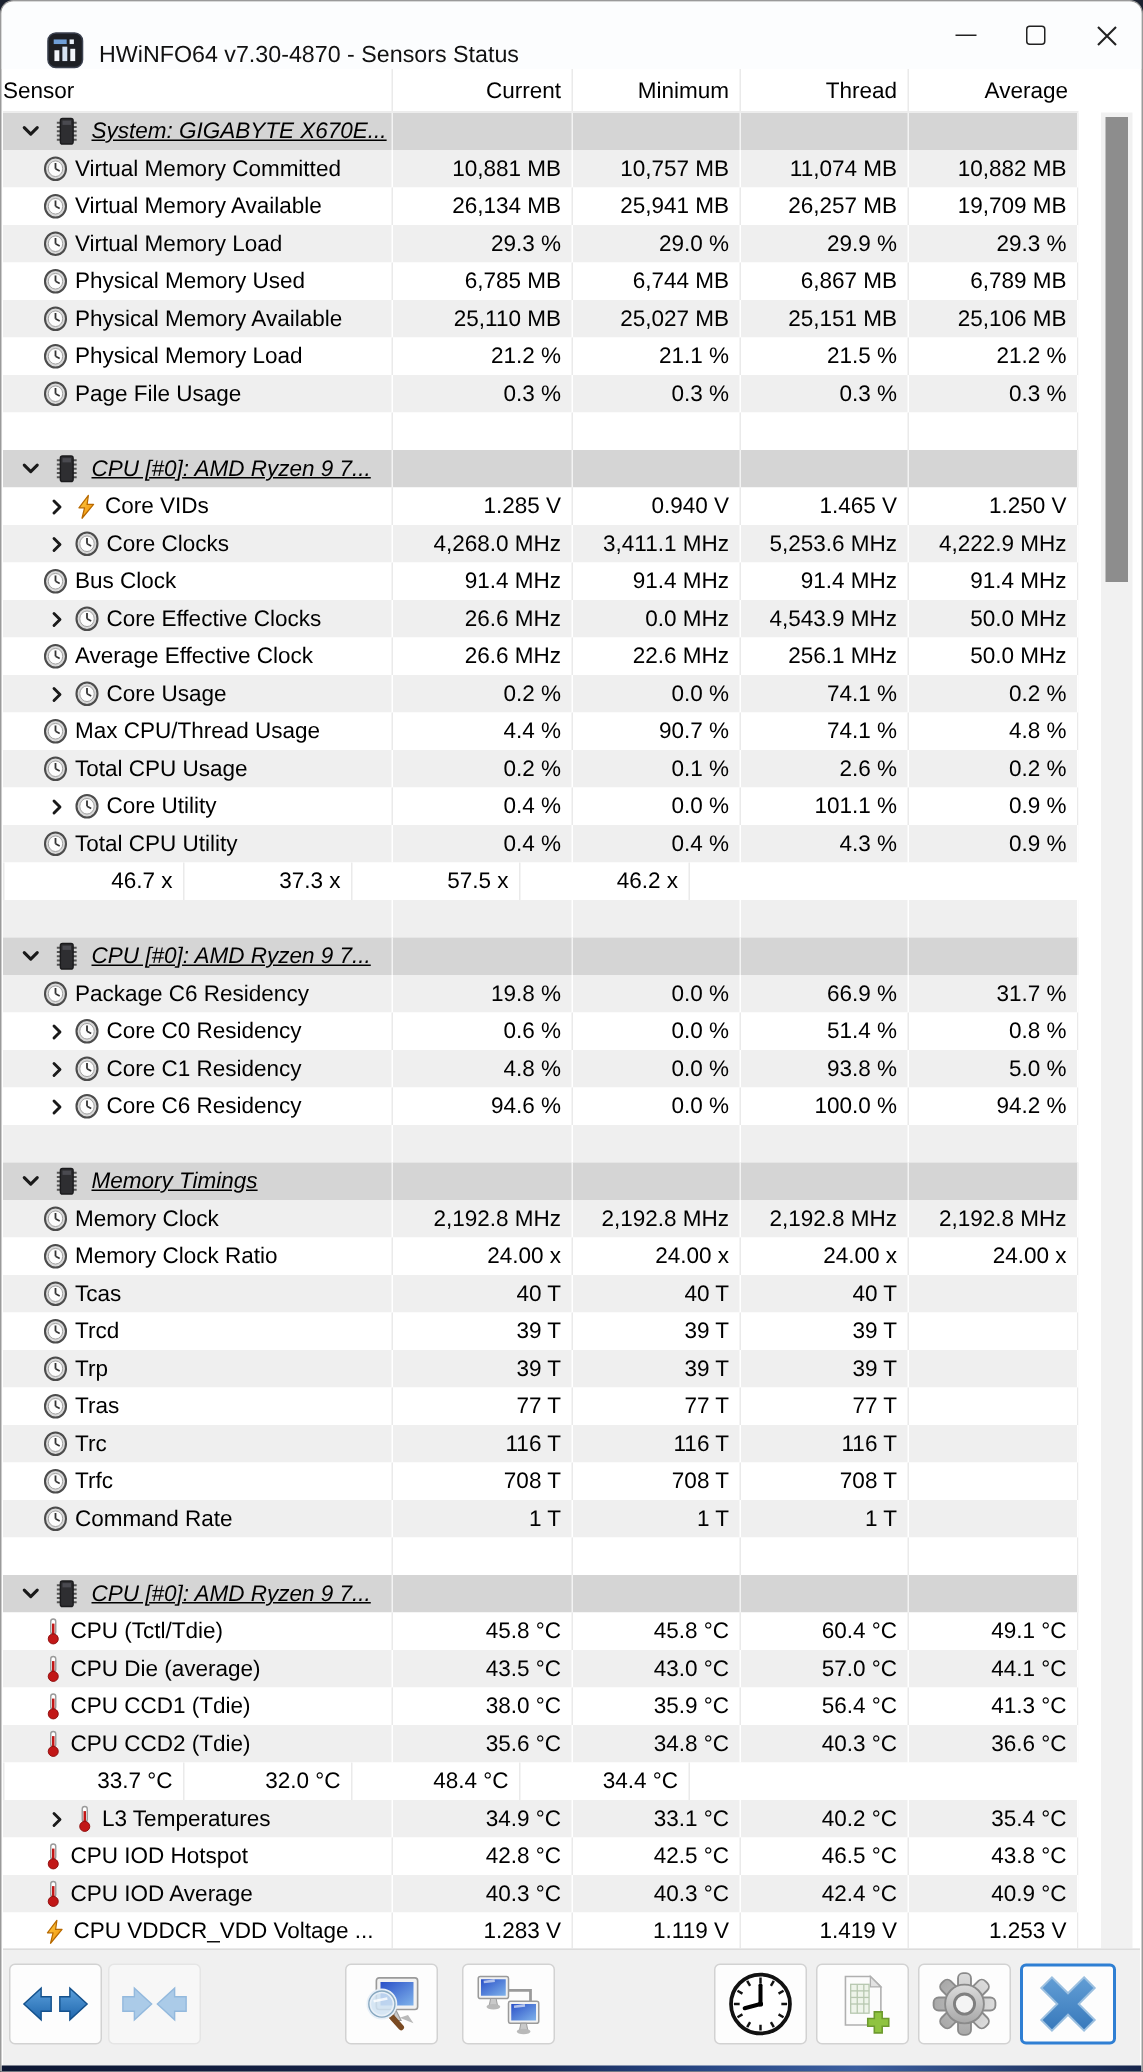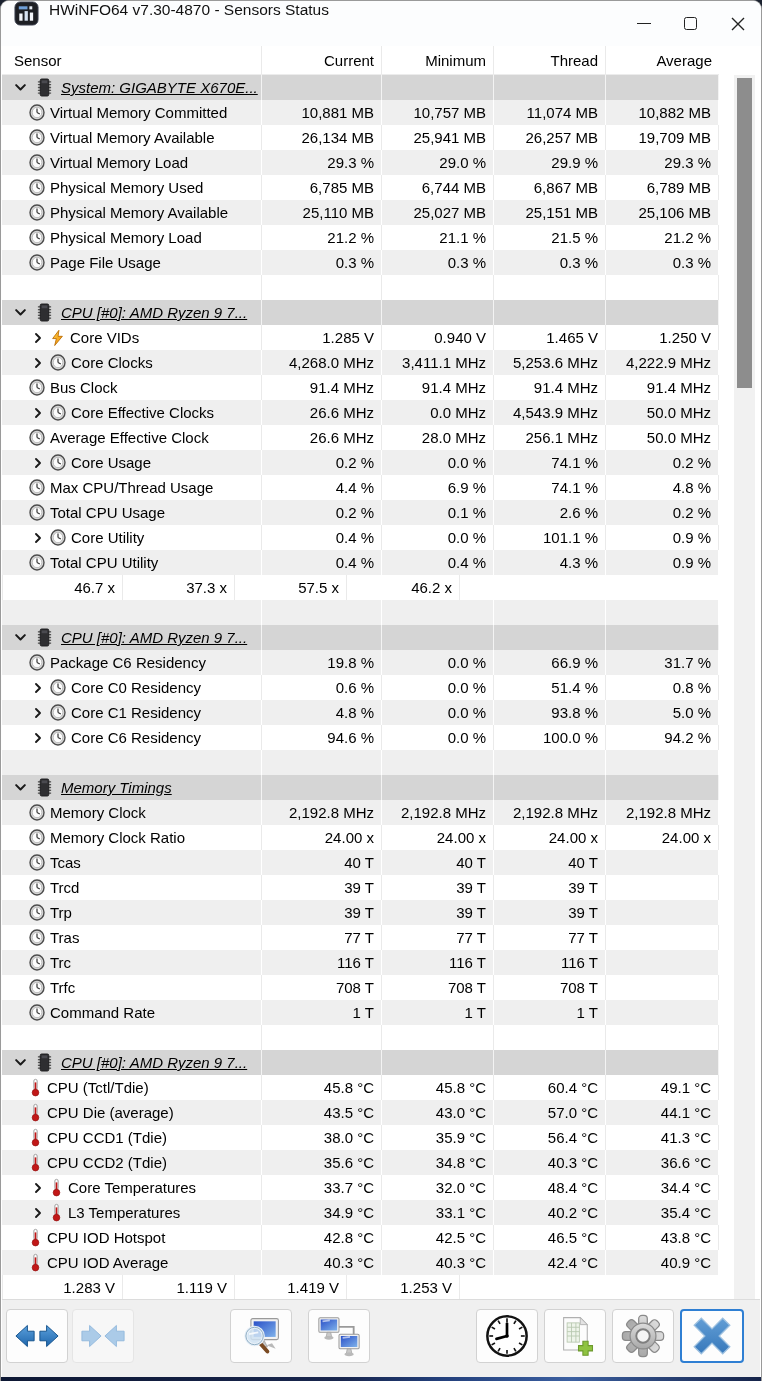--- a/index.html
+++ b/index.html
@@ -3,32 +3,32 @@
 <meta charset="utf-8">
 <style>
   * { margin:0; padding:0; box-sizing:border-box; }
   html,body { background:#1b2230; font-family:"Liberation Sans",sans-serif; }
   .window {
     position:relative; width:762px; height:1381px; background:#ffffff;
     border:1px solid #9a9a9a; border-bottom:none; border-radius:9px 9px 0 0; overflow:hidden;
   }
   
   .titlebar { position:absolute; top:0; left:0; right:0; height:45px;
-    background:#fcfdfe; display:flex; align-items:flex-start; padding-left:13px; }
+    background:#fcfdfe; display:flex; align-items:flex-end; padding-left:30px; }
   .appicon { width:25px; height:25px; flex:0 0 auto; }
   .title-text { margin-left:10px; font-size:15.5px; color:#111; white-space:nowrap; }
   .tb-controls { margin-left:auto; display:flex; height:100%; }
   .tb-btn { width:47px; height:100%; display:flex; align-items:center; justify-content:center; }
   .glyph-min { width:14px; height:0; border-top:1.4px solid #222; }
   .glyph-max { width:13px; height:13px; border:1.4px solid #222; border-radius:2.5px; }
   
   .colheader { position:absolute; top:45px; left:1px; width:717px; height:29px;
     display:flex; background:#fff; border-bottom:1px solid #ececec; }
   .colheader .hc { display:flex; align-items:center; font-size:15px; color:#000; height:100%; }
-  .hc.sensor { flex:1 1 auto; padding-left:12px; }
+  .hc.sensor { flex:1 1 auto; padding-left:0; }
   .hc.val { justify-content:flex-end; padding-right:7px; border-left:1px solid #eaeaea; }
   .c1 { width:120px; } .c2 { width:112px; } .c3 { width:112px; } .c4 { width:114px; }
   
   .sensor-table { position:absolute; top:74px; left:1px; width:717px; height:1224px; overflow:hidden; }
   .row { display:flex; height:25px; align-items:stretch; background:#fff; }
   .row.shaded { background:#efefef; }
   .row.section { background:#d5d5d5;text-decoration:underline; }
   .cell { display:flex; align-items:center; min-width:0; }
   .cell.sensor { flex:1 1 auto; overflow:hidden; white-space:nowrap; }
   .cell.val { justify-content:flex-end; padding-right:7px; border-left:1px solid #eaeaea;
@@ -382,21 +382,21 @@
             <svg width="16" height="17" viewBox="0 0 16 17">
               <ellipse cx="8" cy="8.5" rx="7" ry="7.5" fill="#d9d9d9" stroke="#4c4c4c" stroke-width="1.4"></ellipse>
               <ellipse cx="8" cy="8.5" rx="4.8" ry="5.2" fill="#fdfdfd" stroke="#9a9a9a" stroke-width="0.6"></ellipse>
               <line x1="8" y1="8.5" x2="8" y2="4.6" stroke="#333" stroke-width="1.2"></line>
               <line x1="8" y1="8.5" x2="10.8" y2="10" stroke="#333" stroke-width="1.1"></line>
             </svg>
           </span>
           <span class="rlabel">Average Effective Clock</span>
         </div>
         <div class="cell val c1">26.6 MHz</div>
-        <div class="cell val c2">28.0 MHz</div>
+        <div class="cell val c2">22.6 MHz</div>
         <div class="cell val c3">256.1 MHz</div>
         <div class="cell val c4">50.0 MHz</div>
       </div>
       <div class="row shaded">
         <div class="cell sensor">
           <span class="exp lvl1">
             <svg width="12" height="12" viewBox="0 0 12 12">
               <path d="M4 2 L8 6 L4 10" stroke="#1a1a1a" stroke-width="1.9" fill="none" stroke-linecap="round" stroke-linejoin="round"></path>
             </svg>
           </span>
@@ -421,21 +421,21 @@
             <svg width="16" height="17" viewBox="0 0 16 17">
               <ellipse cx="8" cy="8.5" rx="7" ry="7.5" fill="#d9d9d9" stroke="#4c4c4c" stroke-width="1.4"></ellipse>
               <ellipse cx="8" cy="8.5" rx="4.8" ry="5.2" fill="#fdfdfd" stroke="#9a9a9a" stroke-width="0.6"></ellipse>
               <line x1="8" y1="8.5" x2="8" y2="4.6" stroke="#333" stroke-width="1.2"></line>
               <line x1="8" y1="8.5" x2="10.8" y2="10" stroke="#333" stroke-width="1.1"></line>
             </svg>
           </span>
           <span class="rlabel">Max CPU/Thread Usage</span>
         </div>
         <div class="cell val c1">4.4 %</div>
-        <div class="cell val c2">6.9 %</div>
+        <div class="cell val c2">90.7 %</div>
         <div class="cell val c3">74.1 %</div>
         <div class="cell val c4">4.8 %</div>
       </div>
       <div class="row shaded">
         <div class="cell sensor">
           <span class="ric noexp">
             <svg width="16" height="17" viewBox="0 0 16 17">
               <ellipse cx="8" cy="8.5" rx="7" ry="7.5" fill="#d9d9d9" stroke="#4c4c4c" stroke-width="1.4"></ellipse>
               <ellipse cx="8" cy="8.5" rx="4.8" ry="5.2" fill="#fdfdfd" stroke="#9a9a9a" stroke-width="0.6"></ellipse>
               <line x1="8" y1="8.5" x2="8" y2="4.6" stroke="#333" stroke-width="1.2"></line>
@@ -905,94 +905,93 @@
             </svg>
           </span>
           <span class="rlabel">CPU CCD2 (Tdie)</span>
         </div>
         <div class="cell val c1">35.6 °C</div>
         <div class="cell val c2">34.8 °C</div>
         <div class="cell val c3">40.3 °C</div>
         <div class="cell val c4">36.6 °C</div>
       </div>
       <div class="row">
+        <div class="cell val c1">33.7 °C</div>
+        <div class="cell val c2">32.0 °C</div>
+        <div class="cell val c3">48.4 °C</div>
+        <div class="cell val c4">34.4 °C</div>
+      </div>
+      <div class="row shaded">
         <div class="cell sensor">
           <span class="exp lvl1">
             <svg width="12" height="12" viewBox="0 0 12 12">
               <path d="M4 2 L8 6 L4 10" stroke="#1a1a1a" stroke-width="1.9" fill="none" stroke-linecap="round" stroke-linejoin="round"></path>
             </svg>
           </span>
           <span class="ric afterexp">
             <svg width="13" height="19" viewBox="0 0 14 20">
               <rect x="5.2" y="1.2" width="3.6" height="11" rx="1.8" fill="#fff" stroke="#9a9a9a" stroke-width="1"></rect>
               <rect x="6.1" y="4.5" width="1.8" height="8" fill="#c21717"></rect>
               <circle cx="7" cy="15.5" r="3.6" fill="#c21717" stroke="#8f0f0f" stroke-width="0.7"></circle>
             </svg>
           </span>
-          <span class="rlabel">Core Temperatures</span>
-        </div>
-        <div class="cell val c1">33.7 °C</div>
-        <div class="cell val c2">32.0 °C</div>
-        <div class="cell val c3">48.4 °C</div>
-        <div class="cell val c4">34.4 °C</div>
-      </div>
-      <div class="row shaded">
-        <div class="cell sensor">
-          <span class="exp lvl1">
-            <svg width="12" height="12" viewBox="0 0 12 12">
-              <path d="M4 2 L8 6 L4 10" stroke="#1a1a1a" stroke-width="1.9" fill="none" stroke-linecap="round" stroke-linejoin="round"></path>
-            </svg>
-          </span>
-          <span class="ric afterexp">
+          <span class="rlabel">L3 Temperatures</span>
+        </div>
+        <div class="cell val c1">34.9 °C</div>
+        <div class="cell val c2">33.1 °C</div>
+        <div class="cell val c3">40.2 °C</div>
+        <div class="cell val c4">35.4 °C</div>
+      </div>
+      <div class="row">
+        <div class="cell sensor">
+          <span class="ric noexp">
             <svg width="13" height="19" viewBox="0 0 14 20">
               <rect x="5.2" y="1.2" width="3.6" height="11" rx="1.8" fill="#fff" stroke="#9a9a9a" stroke-width="1"></rect>
               <rect x="6.1" y="4.5" width="1.8" height="8" fill="#c21717"></rect>
               <circle cx="7" cy="15.5" r="3.6" fill="#c21717" stroke="#8f0f0f" stroke-width="0.7"></circle>
             </svg>
           </span>
-          <span class="rlabel">L3 Temperatures</span>
-        </div>
-        <div class="cell val c1">34.9 °C</div>
-        <div class="cell val c2">33.1 °C</div>
-        <div class="cell val c3">40.2 °C</div>
-        <div class="cell val c4">35.4 °C</div>
-      </div>
-      <div class="row">
+          <span class="rlabel">CPU IOD Hotspot</span>
+        </div>
+        <div class="cell val c1">42.8 °C</div>
+        <div class="cell val c2">42.5 °C</div>
+        <div class="cell val c3">46.5 °C</div>
+        <div class="cell val c4">43.8 °C</div>
+      </div>
+      <div class="row shaded">
         <div class="cell sensor">
           <span class="ric noexp">
             <svg width="13" height="19" viewBox="0 0 14 20">
               <rect x="5.2" y="1.2" width="3.6" height="11" rx="1.8" fill="#fff" stroke="#9a9a9a" stroke-width="1"></rect>
               <rect x="6.1" y="4.5" width="1.8" height="8" fill="#c21717"></rect>
               <circle cx="7" cy="15.5" r="3.6" fill="#c21717" stroke="#8f0f0f" stroke-width="0.7"></circle>
             </svg>
           </span>
-          <span class="rlabel">CPU IOD Hotspot</span>
-        </div>
-        <div class="cell val c1">42.8 °C</div>
-        <div class="cell val c2">42.5 °C</div>
-        <div class="cell val c3">46.5 °C</div>
-        <div class="cell val c4">43.8 °C</div>
-      </div>
-      <div class="row shaded">
-        <div class="cell sensor">
-          <span class="ric noexp">
-            <svg width="13" height="19" viewBox="0 0 14 20">
-              <rect x="5.2" y="1.2" width="3.6" height="11" rx="1.8" fill="#fff" stroke="#9a9a9a" stroke-width="1"></rect>
-              <rect x="6.1" y="4.5" width="1.8" height="8" fill="#c21717"></rect>
-              <circle cx="7" cy="15.5" r="3.6" fill="#c21717" stroke="#8f0f0f" stroke-width="0.7"></circle>
-            </svg>
-          </span>
           <span class="rlabel">CPU IOD Average</span>
         </div>
         <div class="cell val c1">40.3 °C</div>
         <div class="cell val c2">40.3 °C</div>
         <div class="cell val c3">42.4 °C</div>
         <div class="cell val c4">40.9 °C</div>
       </div>
       <div class="row">
+        <div class="cell sensor">
+          <span class="ric noexp">
+            <svg width="15" height="18" viewBox="0 0 16 18">
+              <defs>
+                <linearGradient id="bg1" x1="0" y1="0" x2="1" y2="1">
+                  <stop offset="0" stop-color="#ffd24a"></stop>
+                  <stop offset="1" stop-color="#f08a00"></stop>
+                </linearGradient>
+              </defs>
+              <path d="M9.5 0.8 L2.8 9.6 L6.8 9.6 L5 17 L13.2 7.2 L8.6 7.2 Z" fill="url(#bg1)" stroke="#b86a00" stroke-width="0.9" stroke-linejoin="round"></path>
+            </svg>
+          </span>
+          <span class="rlabel">CPU VDDCR_VDD Voltage ...</span>
+        </div>
         <div class="cell val c1">1.283 V</div>
         <div class="cell val c2">1.119 V</div>
         <div class="cell val c3">1.419 V</div>
         <div class="cell val c4">1.253 V</div>
       </div>
     </div>
 
   <div class="scrollbar">
     <div class="scroll-thumb"></div>
   </div>

